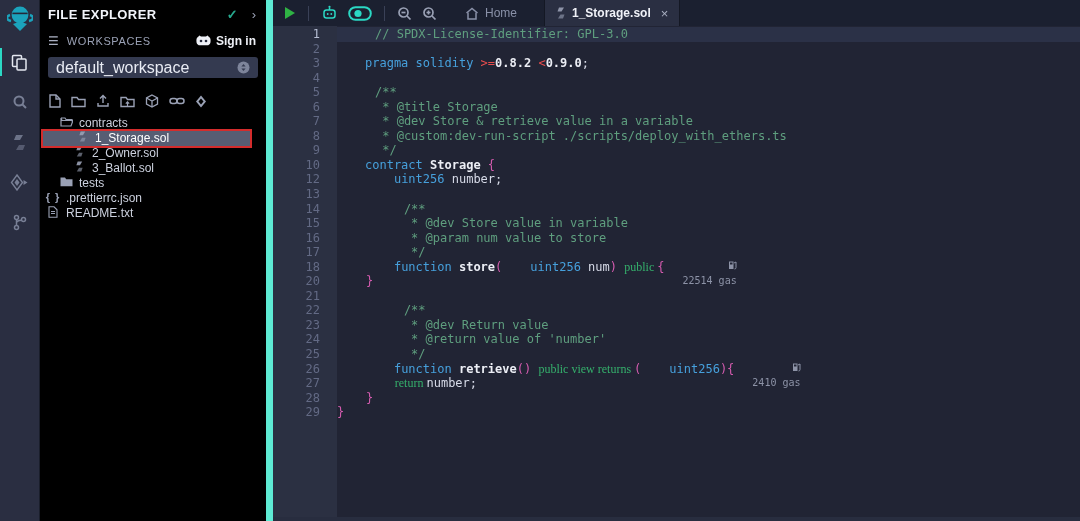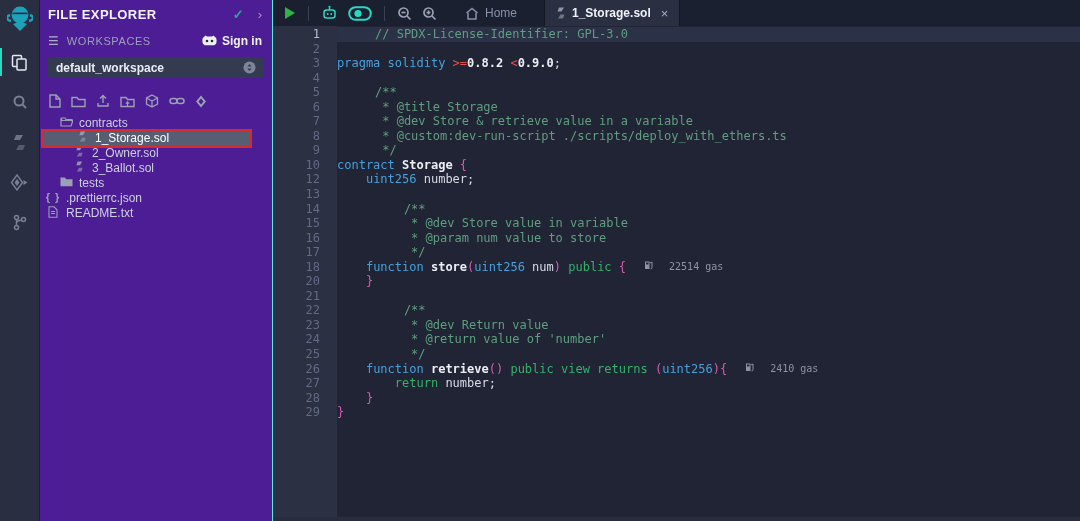--- a/index.html
+++ b/index.html
@@ -8,31 +8,31 @@
   #app { display:flex; width:1080px; height:521px; }
 
   
   #iconbar { width:40px; background:#2a2e41; display:flex; flex-direction:column; align-items:center; flex-shrink:0; border-right:1px solid #1a1e2b; }
   .logo { width:40px; height:38px; display:flex; align-items:center; justify-content:center; margin-bottom:4px; }
   .ib-item { width:40px; height:40px; display:flex; align-items:center; justify-content:center; color:#787f95; position:relative; cursor:pointer; }
   .ib-item.active { color:#e4e7f0; }
   .ib-item.active::before { content:""; position:absolute; left:0; top:6px; bottom:6px; width:2px; background:#2bd8c4; }
 
   
-  #filepanel { width:233px; background:#4c1d95; flex-shrink:0; border-right:1px solid #5eead4; position:relative; color:#c3c8d6; }
+  #filepanel { width:233px; background:#000000; flex-shrink:0; border-right:7px solid #5eead4; position:relative; color:#c3c8d6; }
   .fp-header { display:flex; align-items:center; padding:7px 10px 4px 8px; }
   .fp-title { font-size:13px; font-weight:bold; color:#f2f4fa; letter-spacing:.4px; flex:1; }
   .fp-check { color:#27a98e; font-size:13px; font-weight:bold; margin-right:14px; cursor:pointer; }
   .fp-chevron { color:#9aa1b5; font-size:13px; cursor:pointer; }
   .ws-row { display:flex; align-items:center; padding:8px 10px 6px 8px; }
   .ws-burger { color:#aab0c2; margin-right:8px; cursor:pointer; font-size:12px; }
   .ws-label { font-size:11px; color:#9aa1b5; letter-spacing:.6px; flex:1; }
   .signin { display:flex; align-items:center; gap:5px; color:#eef0f6; font-size:12px; font-weight:bold; cursor:pointer; }
   .ws-select { margin:3px 8px 8px 8px; height:21px; background:#343a50; border-radius:3px; display:flex; align-items:center; padding:0 8px; cursor:pointer; }
-  .ws-select-value { flex:1; font-size:12px; font-weight:bold; color:#e9ecf4; }
+  .ws-select-value { flex:1; font-size:16px; font-weight:normal; color:#e9ecf4; }
   .fp-tools { display:flex; align-items:center; gap:10px; padding:8px 8px 6px 9px; color:#9aa1b5; }
   .fp-tools .tool { cursor:pointer; display:flex; }
 
   
   #tree { margin-top:2px; font-size:12px; }
   .tree-row { display:flex; height:15px; padding-right:4px; cursor:pointer; color:#ccd1de; white-space:nowrap; }
   .tree-row .t-icon { display:flex; width:14px; justify-content:center; margin-right:6px; color:#9aa1b5; flex-shrink:0; }
   .tree-row.selected { background:#575d73; color:#ffffff; width:207px; margin-left:3px; }
   .tree-row.annotated { outline:2px solid #d42c2c; outline-offset:0px; }
 
@@ -48,29 +48,29 @@
   #editor { flex:1; position:relative; background:#212434; overflow:hidden;
             background:linear-gradient(to right,#2b3042 64px,#212434 64px);
             font-family:"DejaVu Sans Mono", monospace; font-size:12px; }
   #code-lines { padding-top:1px; }
   .line { display:flex; height:14.55px; line-height:14.55px; white-space:pre; }
   .ln { width:64px; flex-shrink:0; text-align:right; padding-right:17px; color:#636a85; }
   .lc { flex:1; color:#d7dbe8; }
   .line.current .lc { background:#2b3147; }
   .line.current .ln { color:#b6bdd2; }
   .tok-cm { color:#5f9f7f;margin-left:38px; }
-  .tok-kw { color:#46a0dc; }
-  .tok-kw2 { color:#35b06c; }
+  .tok-kw { color:#46a0dc;padding-left:28px; }
+  .tok-kw2 { color:#35b06c;font-family:Liberation Serif, serif; }
   .tok-op { color:#e84d4d; }
   .tok-br { color:#d65cb0; }
   .tok-fn { color:#eceef5; font-weight:bold; }
   .tok-ty { color:#eceef5; font-weight:bold; }
   .tok-num { color:#eceef5; font-weight:bold; }
   .tok-pl { color:#d7dbe8; }
-  .gas-badge { display:inline-flex; align-items:flex-start; gap:16px; margin-left:18px; color:#8d93a7; font-size:10px; vertical-align:top; }
+  .gas-badge { display:inline-flex; align-items:flex-end; gap:4px; margin-left:18px; color:#8d93a7; font-size:10px; vertical-align:top;flex-direction:column; }
   #bottom-strip { position:absolute; left:0; right:0; bottom:0; height:4px; background:#282d3f; }
 
   svg { display:block; }
 </style>
 </head>
 <body>
 
 <div id="app">
 
   <aside id="iconbar">

